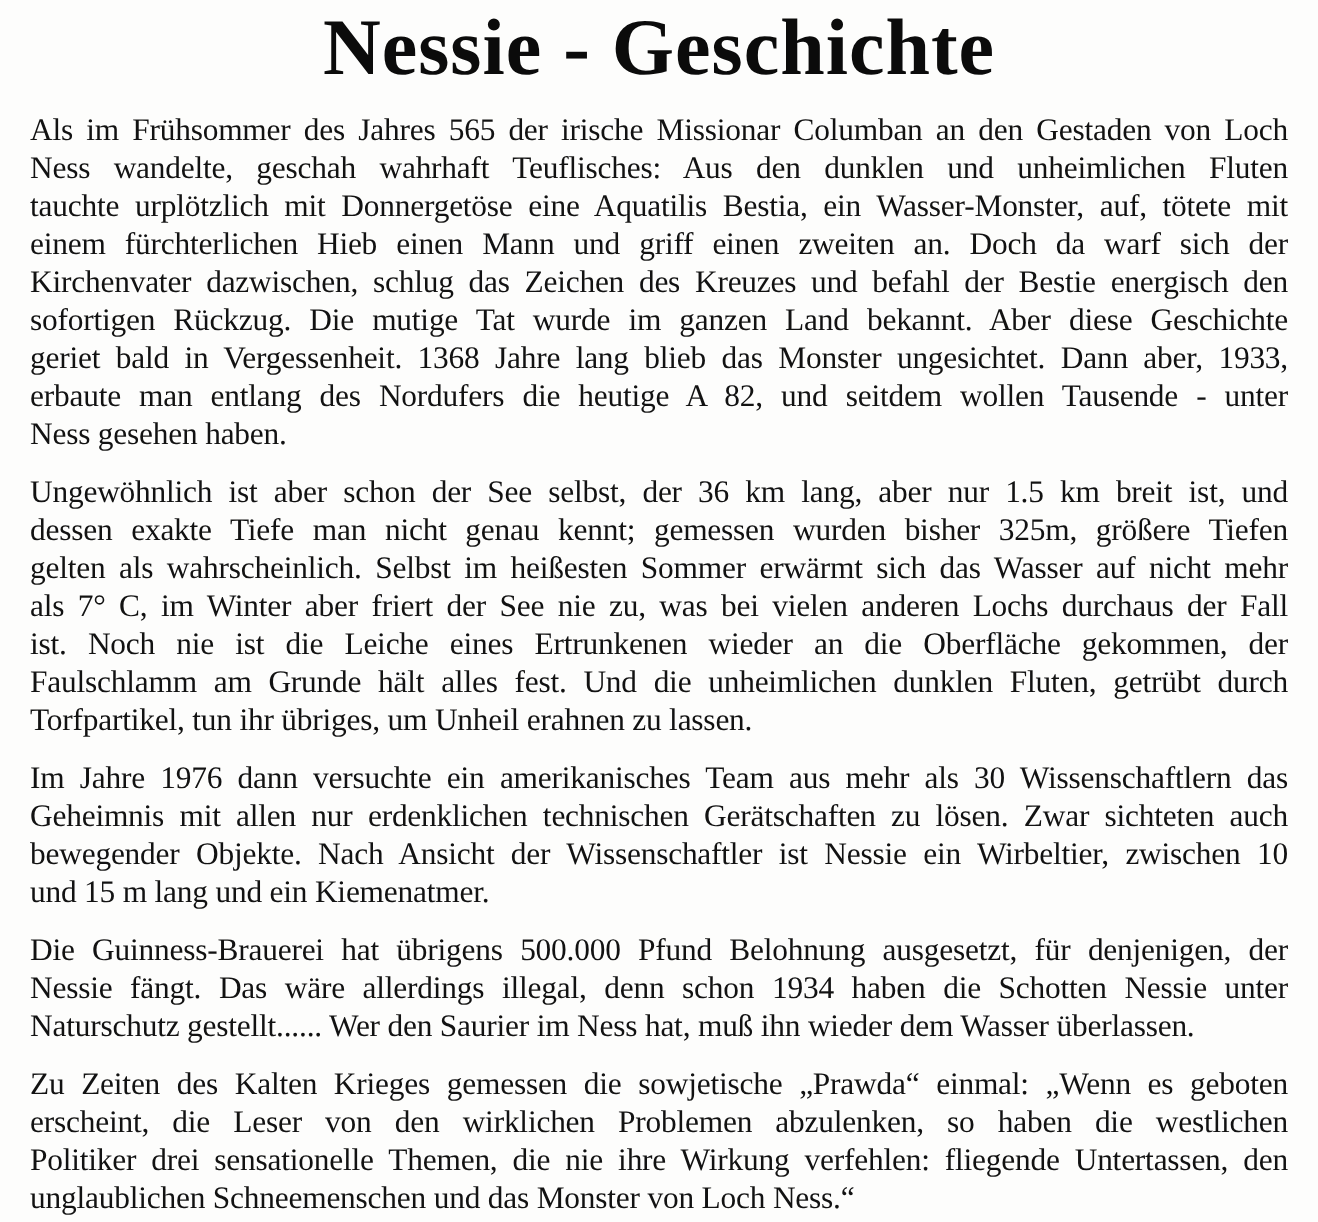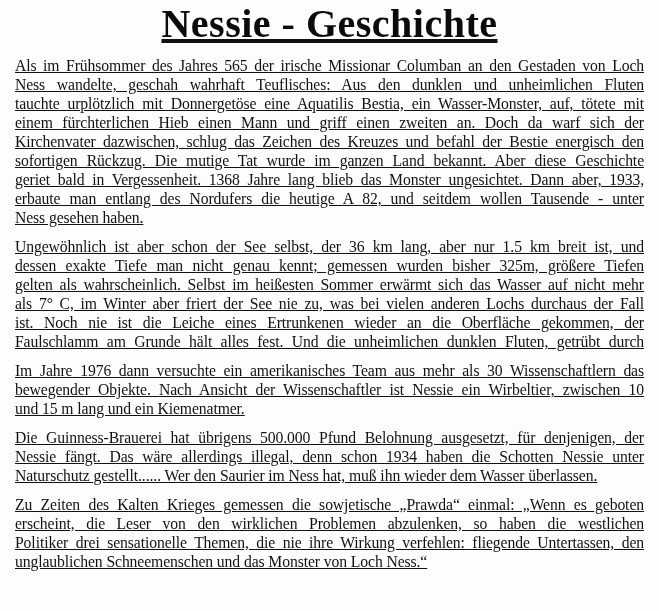--- a/index.html
+++ b/index.html
@@ -12,21 +12,20 @@
     height: 611px;
     overflow: hidden;
     font-family: "Liberation Serif", "DejaVu Serif", serif;
     color: #121212;
   }
   .page {
     width: 659px;
     height: 570px;
     box-sizing: border-box;
     padding: 2px 5px 0 5px;
-    text-decoration: underline;
   }
   .title {
     margin: 0 0 2px 0;
     font-size: 40px;
     line-height: 44px;
     font-weight: bold;
     text-align: center;
     letter-spacing: 0.5px;
     color: #0b0b0b;
     white-space: nowrap;
@@ -67,24 +66,26 @@
     <div class="line last">Ness gesehen haben.</div>
   </div>
 
   <div class="para">
     <div class="line">Ungewöhnlich ist aber schon der See selbst, der 36 km lang, aber nur 1.5 km breit ist, und</div>
     <div class="line">dessen exakte Tiefe man nicht genau kennt; gemessen wurden bisher 325m, größere Tiefen</div>
     <div class="line">gelten als wahrscheinlich. Selbst im heißesten Sommer erwärmt sich das Wasser auf nicht mehr</div>
     <div class="line">als 7° C, im Winter aber friert der See nie zu, was bei vielen anderen Lochs durchaus der Fall</div>
     <div class="line">ist. Noch nie ist die Leiche eines Ertrunkenen wieder an die Oberfläche gekommen, der</div>
     <div class="line">Faulschlamm am Grunde hält alles fest. Und die unheimlichen dunklen Fluten, getrübt durch</div>
+    <div class="line last">Torfpartikel, tun ihr übriges, um Unheil erahnen zu lassen.</div>
   </div>
 
   <div class="para">
     <div class="line">Im Jahre 1976 dann versuchte ein amerikanisches Team aus mehr als 30 Wissenschaftlern das</div>
+    <div class="line">Geheimnis mit allen nur erdenklichen technischen Gerätschaften zu lösen. Zwar sichteten auch</div>
     <div class="line">bewegender Objekte. Nach Ansicht der Wissenschaftler ist Nessie ein Wirbeltier, zwischen 10</div>
     <div class="line last">und 15 m lang und ein Kiemenatmer.</div>
   </div>
 
   <div class="para">
     <div class="line">Die Guinness-Brauerei hat übrigens 500.000 Pfund Belohnung ausgesetzt, für denjenigen, der</div>
     <div class="line">Nessie fängt. Das wäre allerdings illegal, denn schon 1934 haben die Schotten Nessie unter</div>
     <div class="line last">Naturschutz gestellt...... Wer den Saurier im Ness hat, muß ihn wieder dem Wasser überlassen.</div>
   </div>
 

